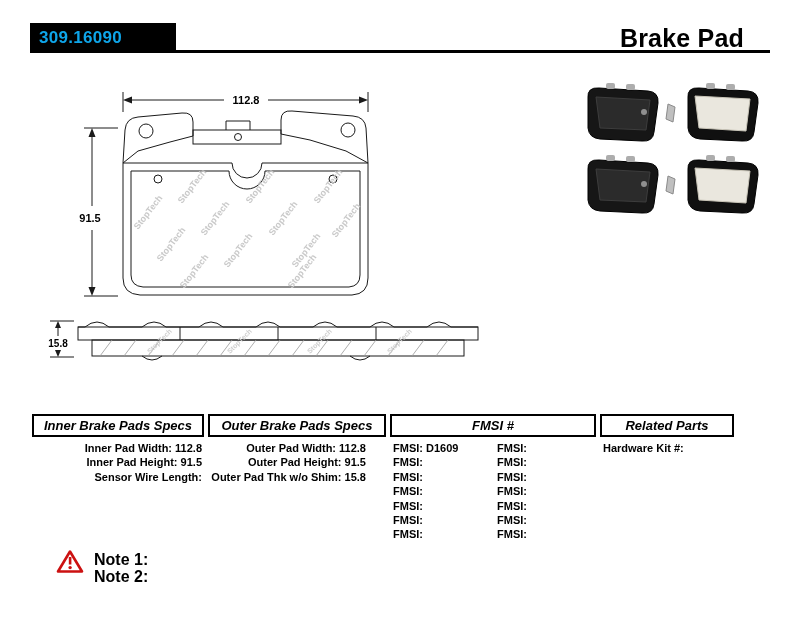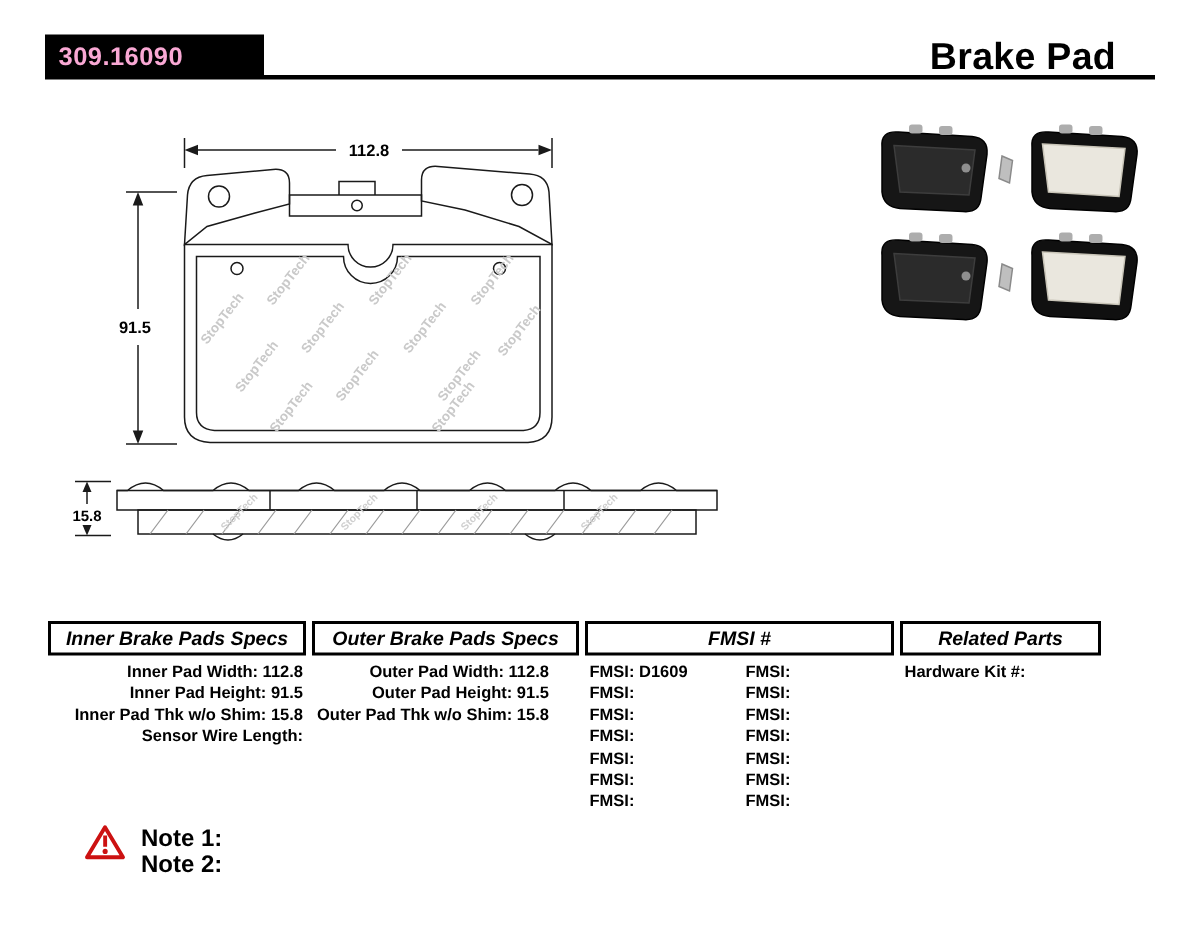--- a/index.html
+++ b/index.html
@@ -3,21 +3,21 @@
 <meta charset="utf-8">
 <style>
   * { margin:0; padding:0; box-sizing:border-box; }
   html,body { background:#fff; }
   body {
     width:800px; height:619px; position:relative; overflow:hidden;
     font-family:"Liberation Sans", sans-serif; font-weight:bold; color:#000;
   }
   .abs { position:absolute; }
   .pn-box {
-    left:30px; top:23px; width:146px; height:29px; background:#000; color:#f9a8d4;
+    left:30px; top:23px; width:146px; height:29px; background:#000; color:#0ea5e9;
     font-size:17px; display:flex; align-items:center; padding-left:9px; letter-spacing:.3px;
   }
   .page-title { top:24px; right:56px; font-size:25px; letter-spacing:.2px; }
   .header-rule { left:30px; top:50px; width:740px; height:3px; background:#000; }
   .col-head {
     top:414px; height:23px; border:2px solid #000; background:#fff;
     display:flex; align-items:center; justify-content:center; font-size:13px;font-style:italic;
   }
   .spec-list { top:441px; font-size:11px; line-height:14.4px; }
   .ta-r { text-align:right; }
@@ -162,21 +162,20 @@
 <div class="abs col-head" style="left:390px;width:206px">
   <span>FMSI #</span>
 </div>
 <div class="abs col-head" style="left:600px;width:134px">
   <span>Related Parts</span>
 </div>
 
 <div class="abs spec-list ta-r" style="left:32px;width:170px">
   <div>Inner Pad Width: 112.8</div>
   <div>Inner Pad Height: 91.5</div>
-  <div>Inner Pad Thk w/o Shim: 15.8</div>
   <div>Sensor Wire Length:</div>
 </div>
 
 <div class="abs spec-list ta-r" style="left:208px;width:158px">
   <div>Outer Pad Width: 112.8</div>
   <div>Outer Pad Height: 91.5</div>
   <div>Outer Pad Thk w/o Shim: 15.8</div>
 </div>
 
 <div class="abs spec-list" style="left:393px;width:100px">

